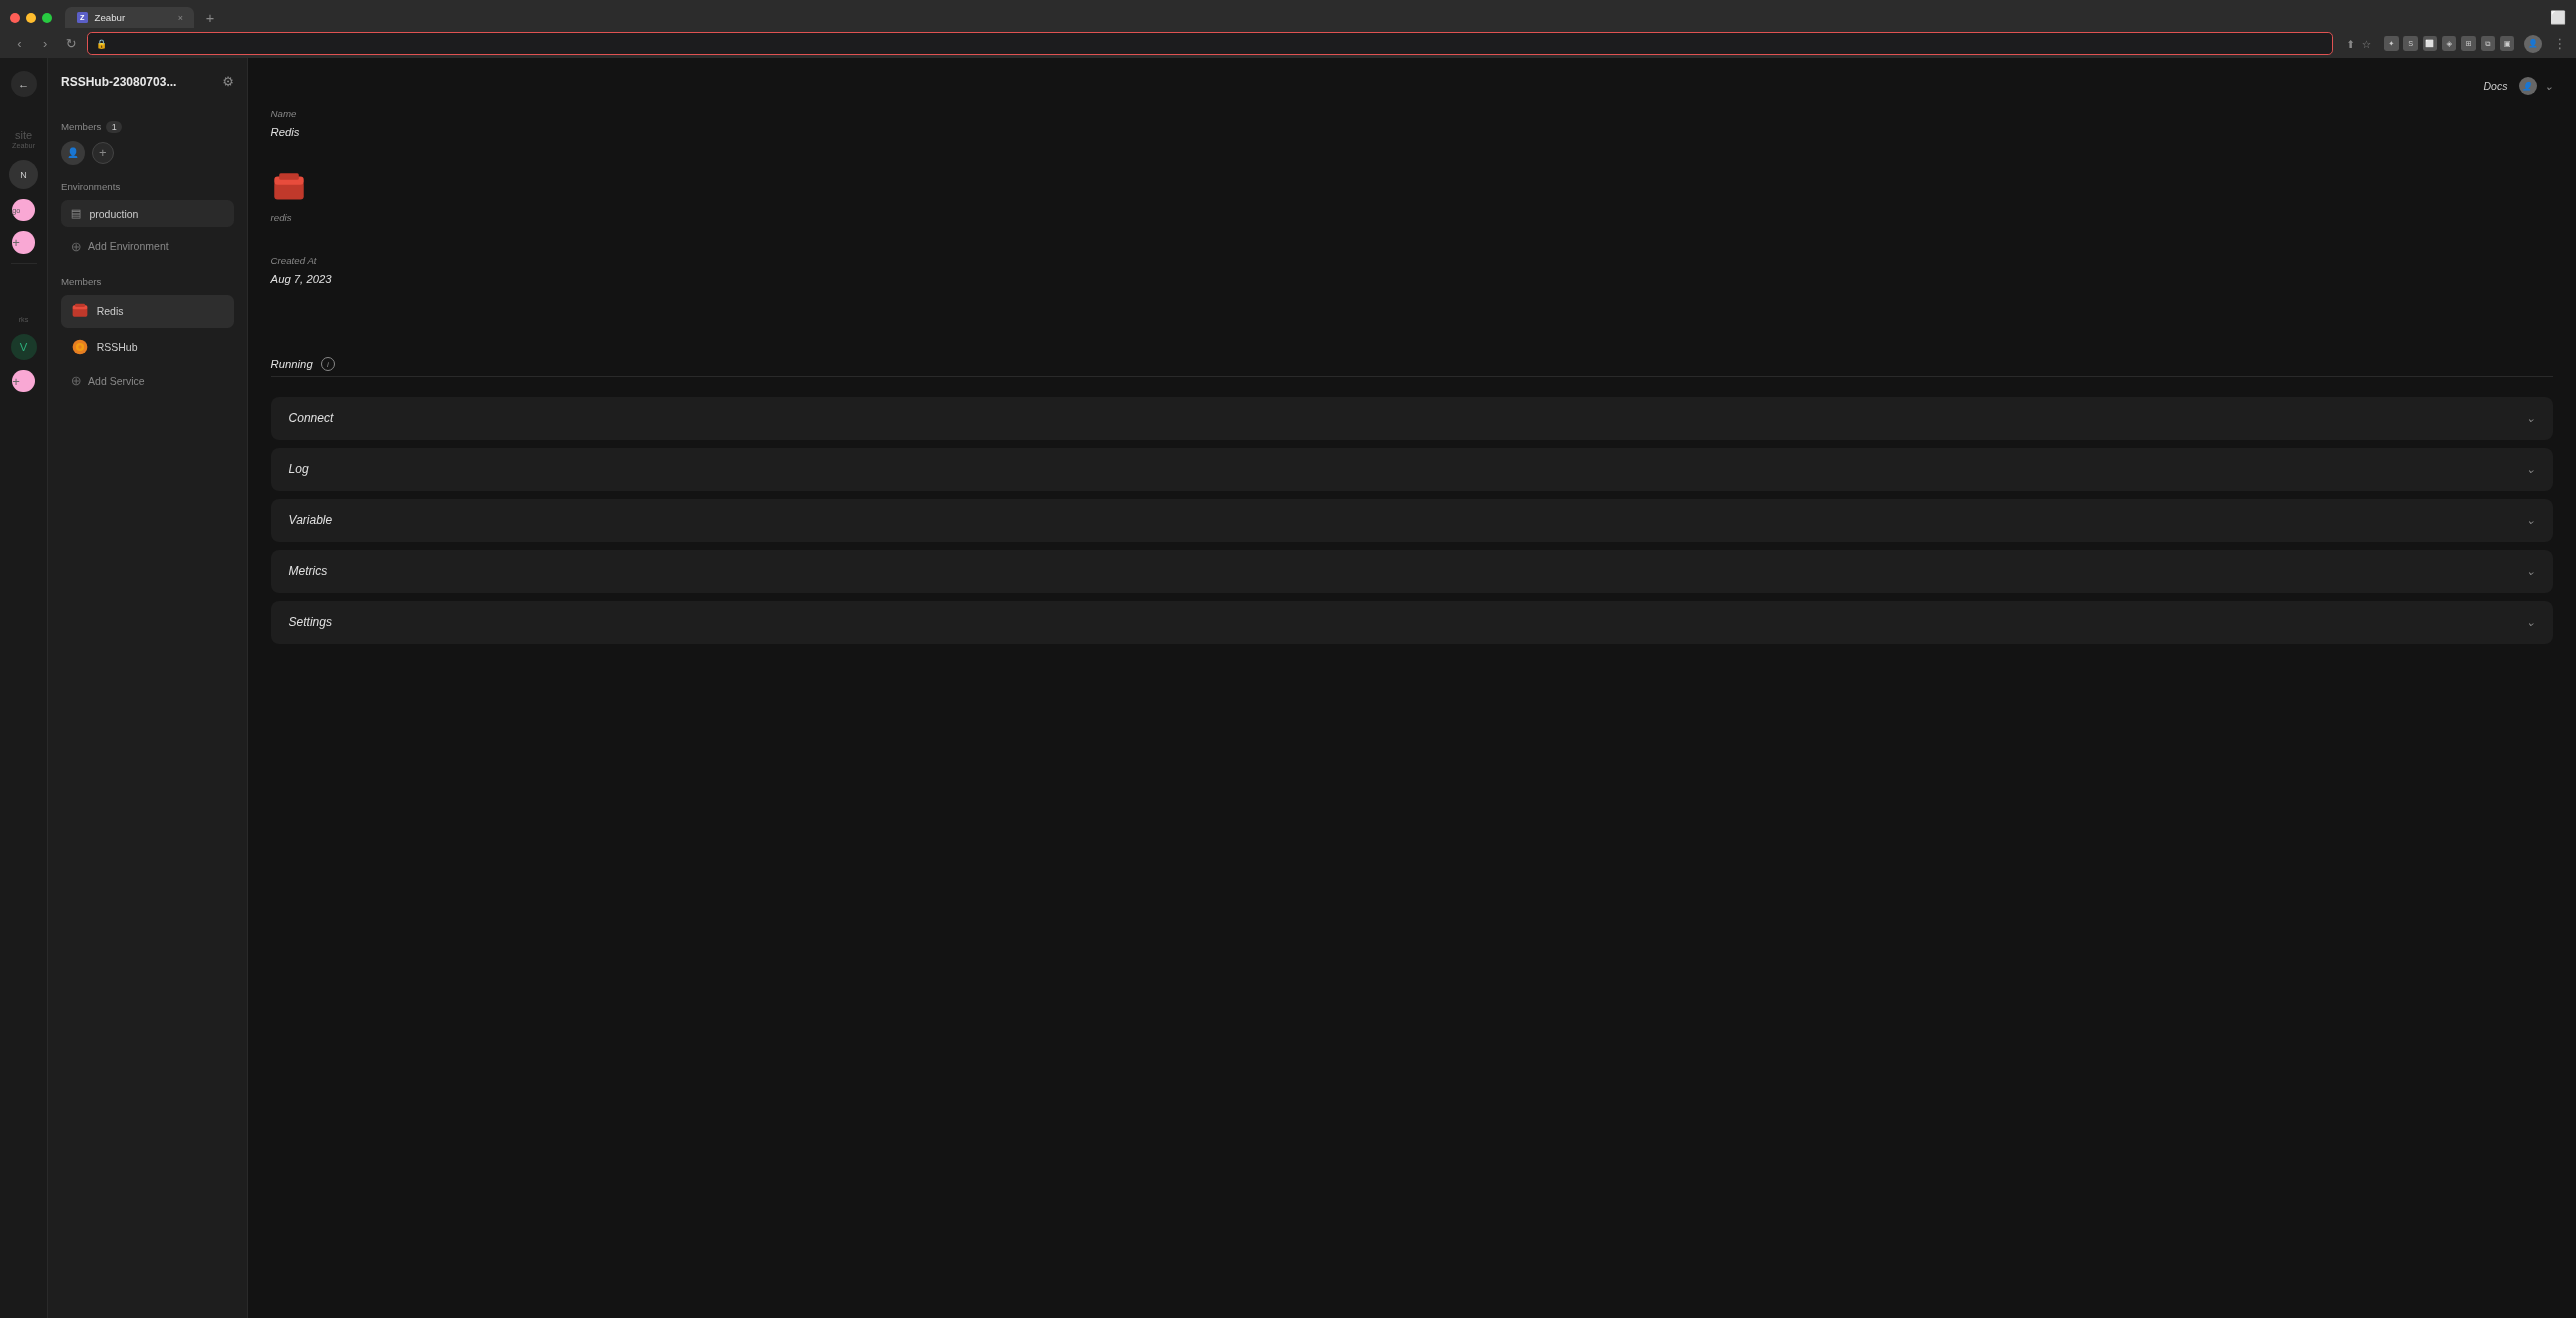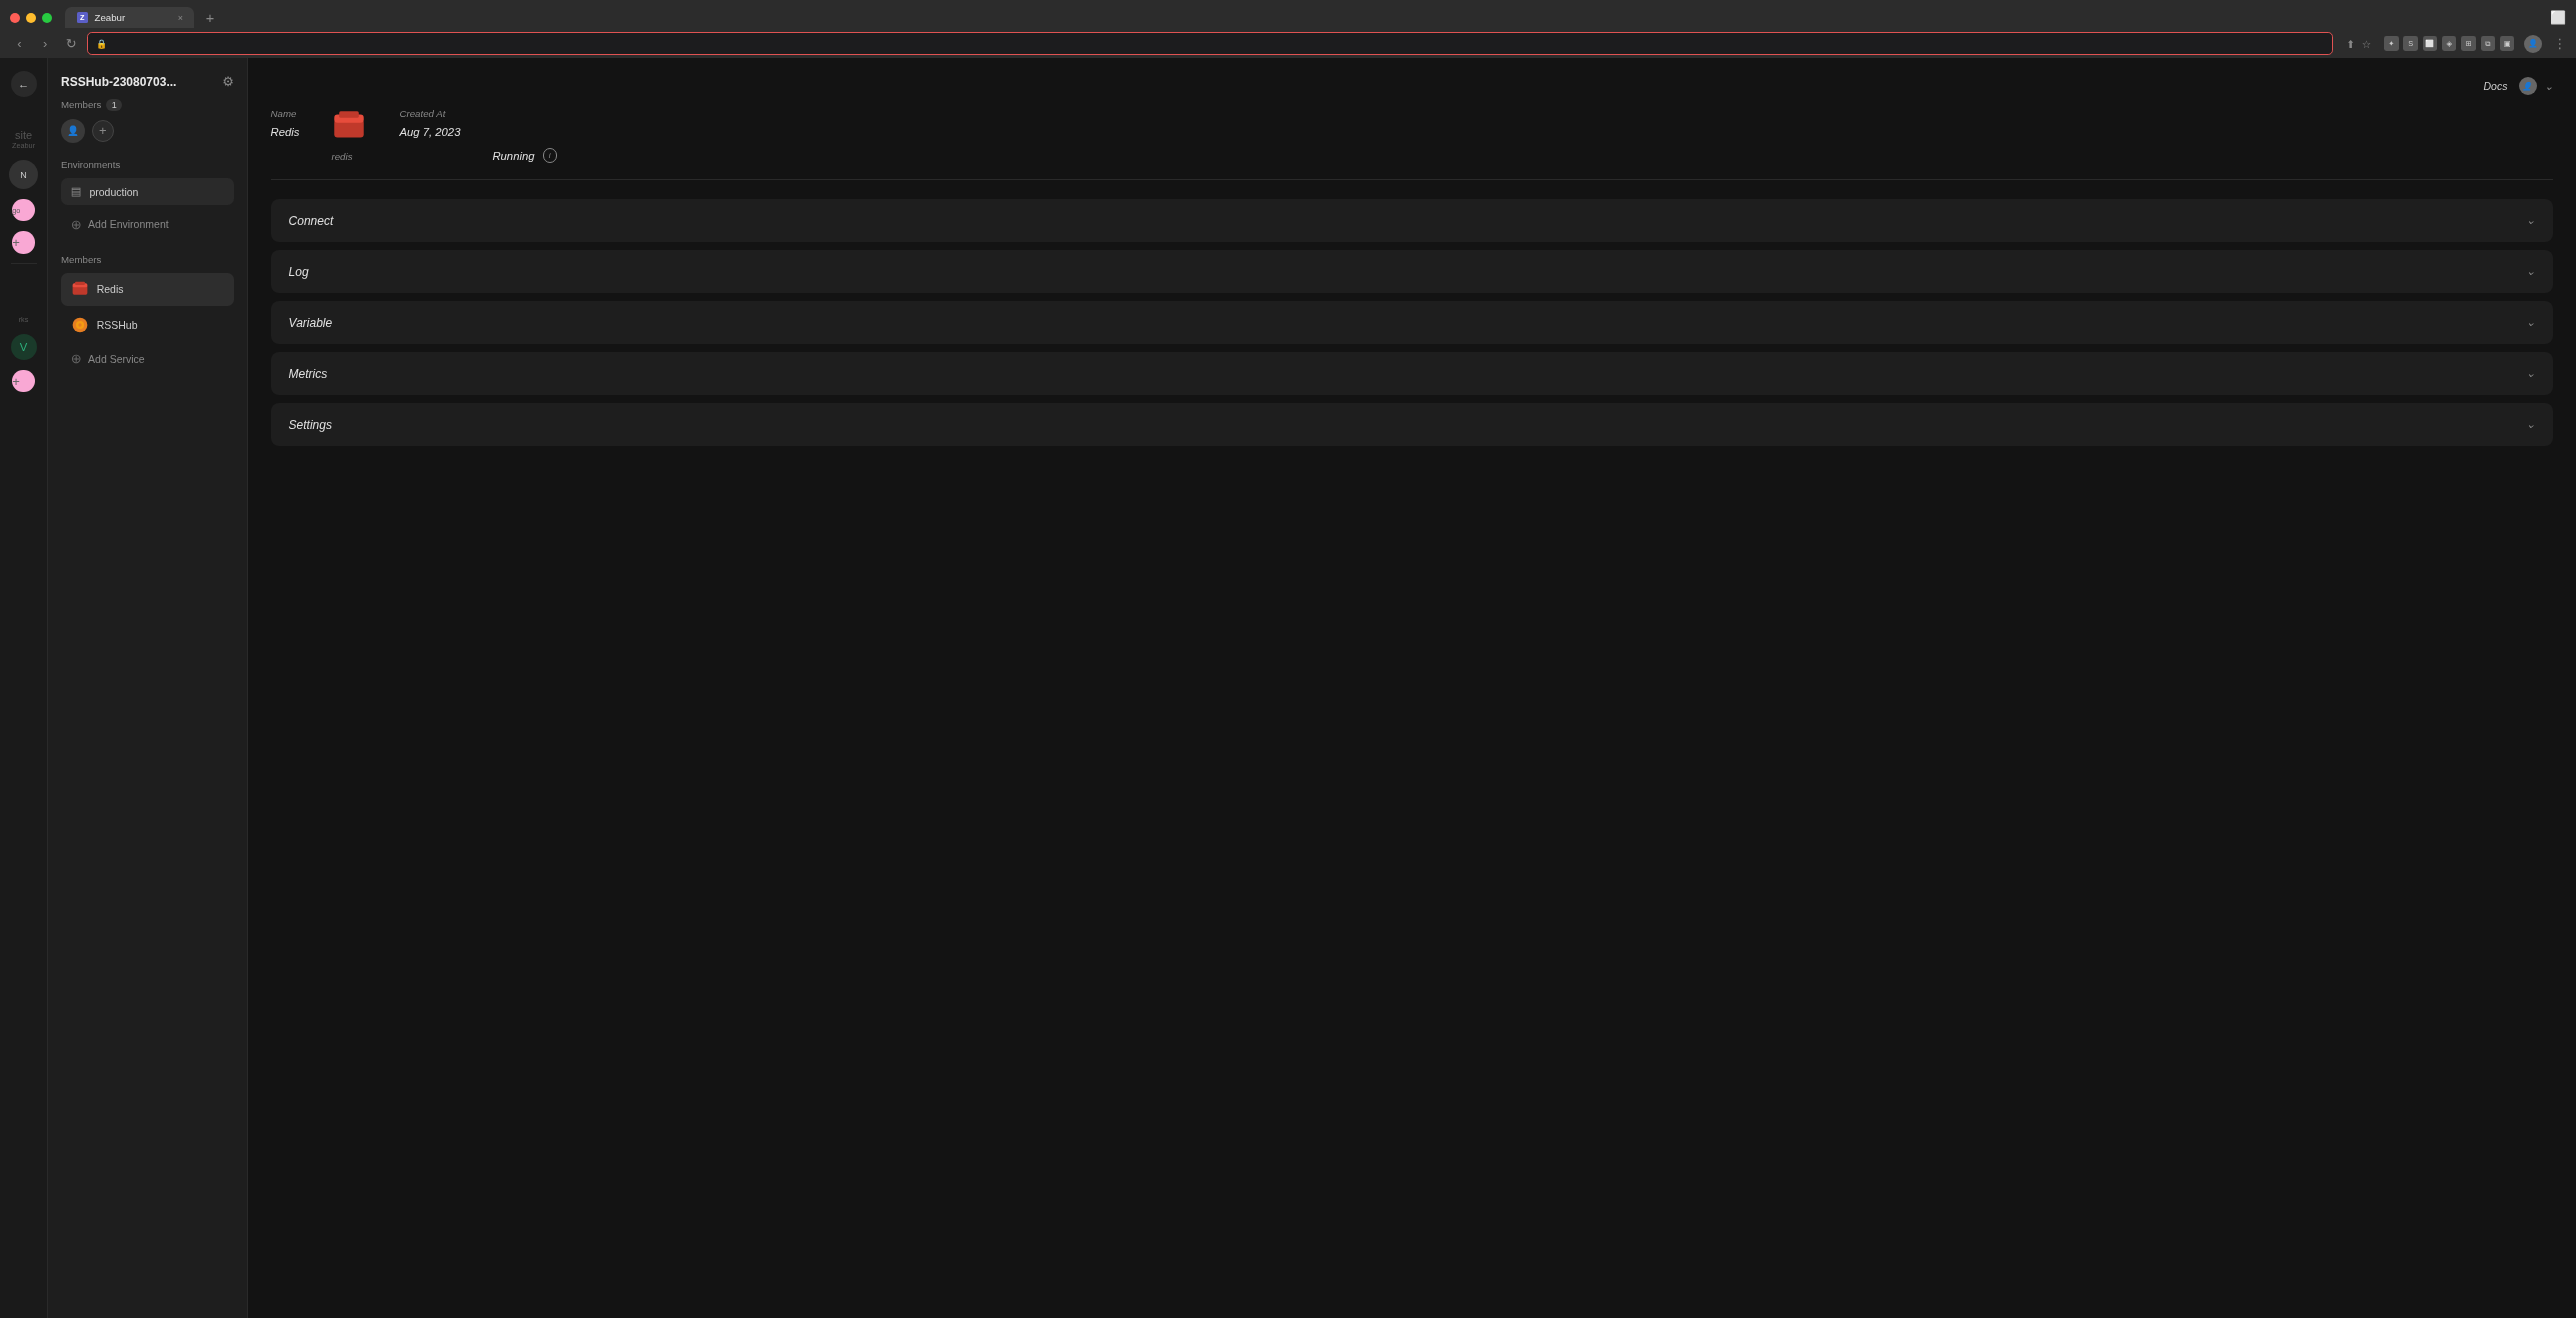--- a/index.html
+++ b/index.html
@@ -222,21 +222,21 @@
       width: 200px;
       background: #1e1e1e;
       padding: 16px 13px;
       overflow-y: auto;
       border-right: 0.8px solid #2a2a2a;
     }
     .project-header {
       display: flex;
       align-items: center;
       justify-content: space-between;
-      margin-bottom: 10px;
+      margin-bottom: 32px;
     }
     .project-title {
       font-size: 12px;
       font-weight: 600;
       color: #e8e8e8;
     }
     .settings-icon {
       color: #888;
       font-size: 13px;
       cursor: pointer;
@@ -367,23 +367,24 @@
       flex: 1;
       padding: 19.4px 22.6px;
       overflow-y: auto;
       background: #131313;
       font-style: italic;
     }
     .service-header {
       display: flex;
       align-items: flex-start;
       gap: 32px;
-      padding-bottom: 16px;
+      padding-bottom: 5px;
       border-bottom: 0.8px solid #2a2a2a;
       margin-bottom: 19.4px;
+      flex-direction: column;
     }
     .header-field { display: flex; flex-direction: column; gap: 6.5px; }
     .header-field-label {
       font-size: 9.7px;
       color: #888;
     }
     .header-field-value {
       font-size: 11.3px;
       color: #e0e0e0;
       font-weight: 500;

